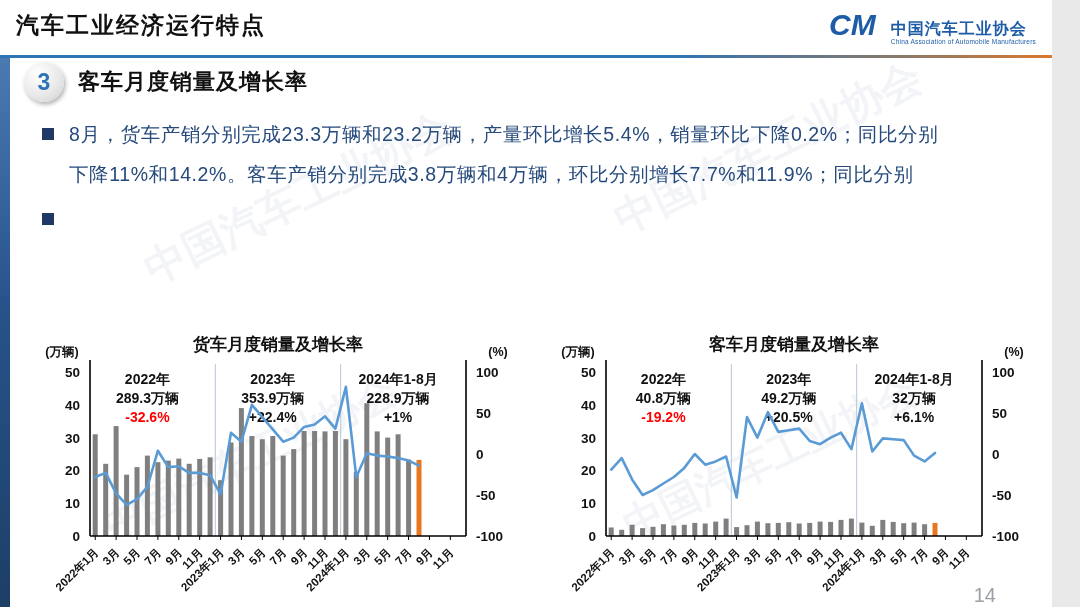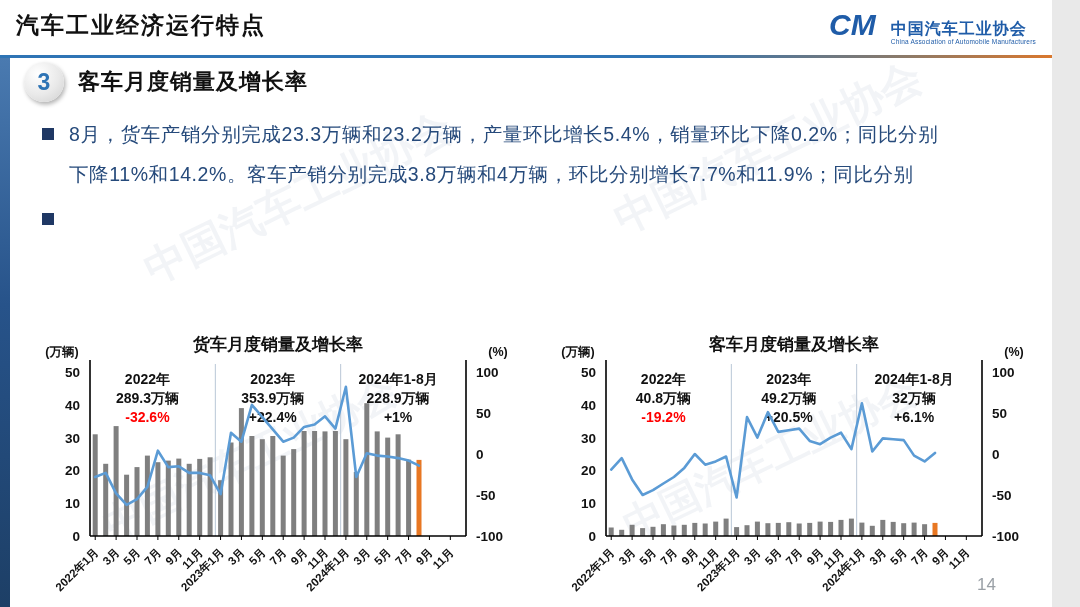--- a/index.html
+++ b/index.html
@@ -27,21 +27,21 @@
   .section-title{margin-left:14px;font-size:22px;font-weight:800;color:#111;letter-spacing:1px;}
 
   .bullets{position:absolute;left:42px;top:114px;width:1005px;}
   .bullet{position:relative;padding-left:27px;margin-bottom:5px;}
   .bullet-marker{position:absolute;left:0;top:14px;width:12px;height:12px;background:#1F3864;}
   .bline{font-size:19.5px;line-height:40px;color:#264a7b;letter-spacing:.6px;white-space:nowrap;}
 
   .charts{position:absolute;left:30px;top:330px;display:flex;gap:16px;}
   .chart{width:500px;height:272px;}
 
-  .pagenum{position:absolute;right:56px;bottom:12px;font-size:17px;color:#9aa0a6;}
+  .pagenum{position:absolute;right:56px;bottom:0;font-size:20px;color:#9aa0a6;}
 
   .watermark{position:absolute;color:rgba(110,135,170,.09);font-weight:700;
     pointer-events:none;white-space:nowrap;transform:rotate(-26deg);}
   .wm1{left:130px;top:170px;font-size:42px;}
   .wm2{left:600px;top:120px;font-size:42px;}
   .wm3{left:90px;top:430px;font-size:40px;}
   .wm4{left:610px;top:430px;font-size:40px;}
 </style>
 </head>
 <body>

